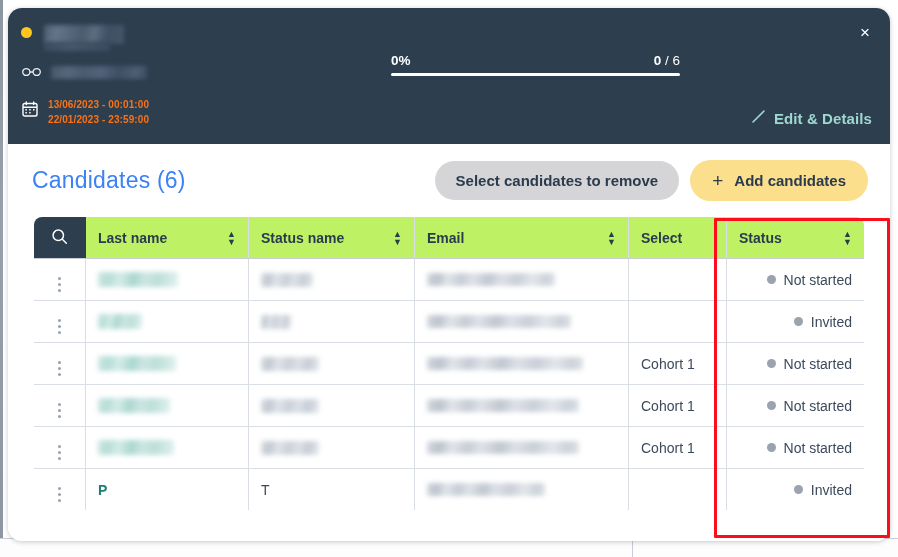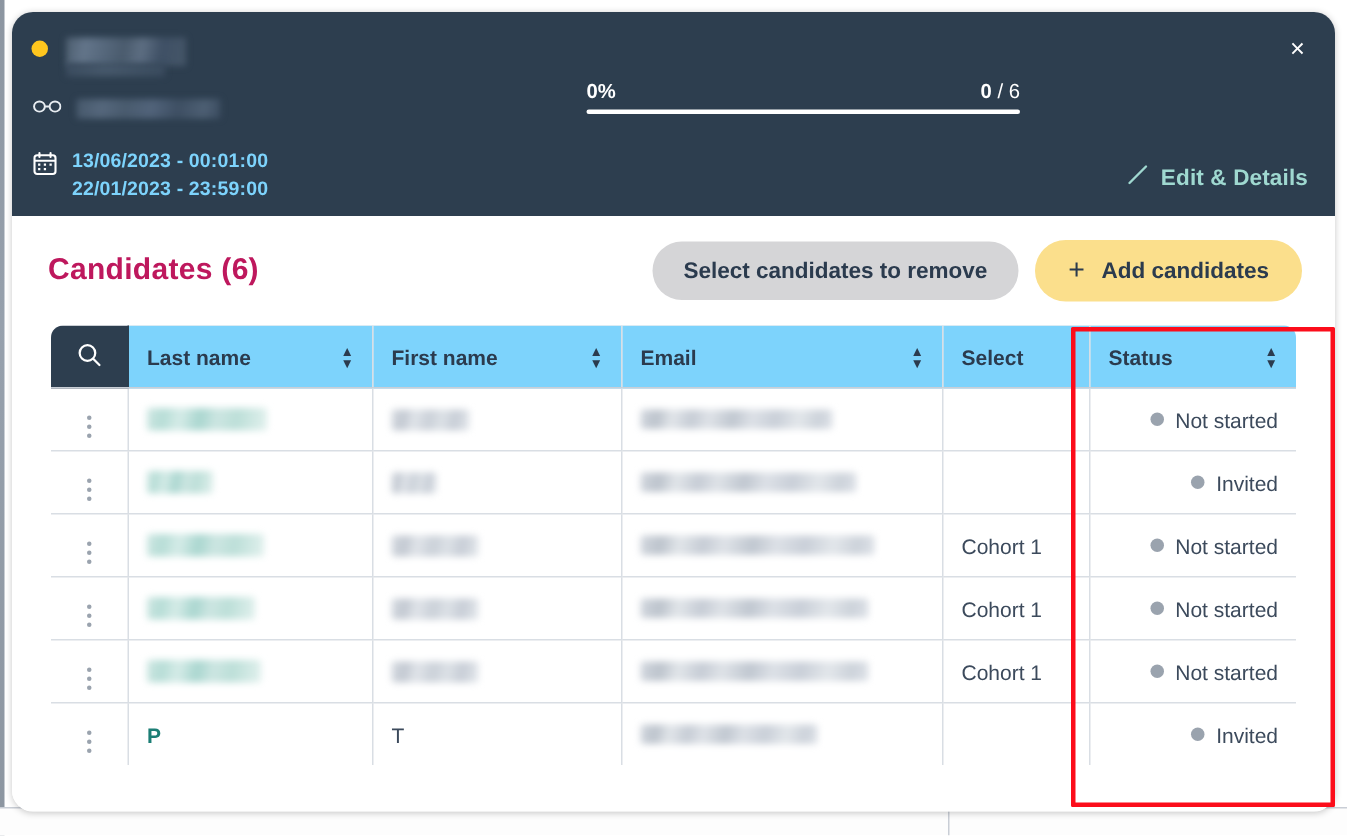--- a/index.html
+++ b/index.html
@@ -139,25 +139,25 @@
     top: 90px;
     display: flex;
     align-items: flex-start;
   }
   .calendar-icon {
     margin-top: 3px;
     color: #ffffff;
   }
   .dates {
     margin-left: 10px;
-    font-size: 13px;
+    font-size: 10px;
     font-weight: bold;
     line-height: 1.45;
     letter-spacing: .1px;
-    color: #7dd3fc;
+    color: #f97316;
     white-space: nowrap;
   }
 
   .progress-wrap {
     position: absolute;
     left: 383px;
     top: 45px;
     width: 289px;
   }
   .progress-labels {
@@ -225,23 +225,23 @@
   }
 
   .body-top {
     display: flex;
     align-items: center;
     justify-content: space-between;
     height: 72px;
     padding: 0 6px 0 8px;
   }
   .candidates-title {
-    font-size: 20px;
-    font-weight: bold;
-    color: #be185d;
+    font-size: 23px;
+    font-weight: normal;
+    color: #3b82f6;
     letter-spacing: .2px;
   }
   .top-actions { display: flex; align-items: center; gap: 11px; }
   .btn-remove {
     padding: 11px 21px;
     border: none;
     border-radius: 22px;
     background: #d5d5d7;
     color: #2b3b4e;
     font-size: 15px;
@@ -274,21 +274,21 @@
     width: 100%;
     border-collapse: collapse;
     table-layout: fixed;
     border: 1px solid #c9ced6;
     border-radius: 9px;
     overflow: hidden;
     font-size: 14px;
     color: #3c4a5c;
   }
   table.cand-table thead th {
-    background: #7dd3fc;
+    background: #bef264;
     height: 41px;
     padding: 0 12px;
     text-align: left;
     font-size: 14px;
     font-weight: bold;
     color: #2b3b4e;
     border-right: 1px solid #d9dee4;
     border-bottom: 1px solid #c9ced6;
     white-space: nowrap;
   }
@@ -503,21 +503,21 @@
               <span class="th-inner">
                 <span>Last name</span>
                 <span class="sort-arrows">
                     <span>▲</span>
                     <span>▼</span>
                   </span>
               </span>
             </th>
             <th>
               <span class="th-inner">
-                <span>First name</span>
+                <span>Status name</span>
                 <span class="sort-arrows">
                     <span>▲</span>
                     <span>▼</span>
                   </span>
               </span>
             </th>
             <th>
               <span class="th-inner">
                 <span>Email</span>
                 <span class="sort-arrows">

